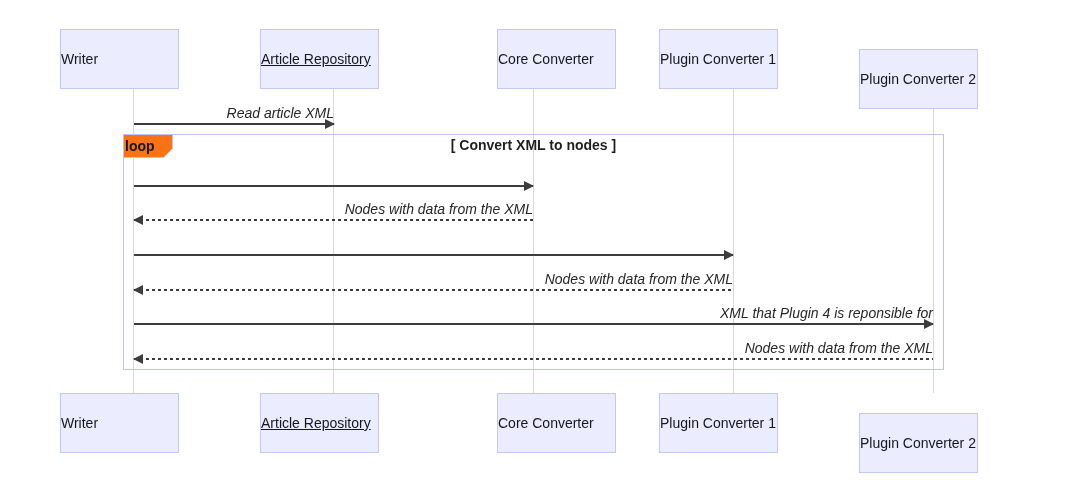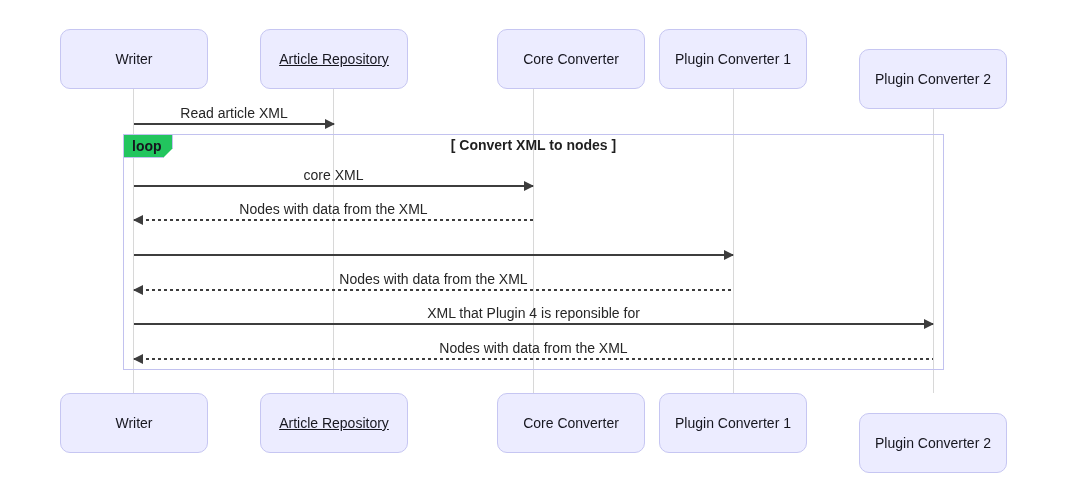--- a/index.html
+++ b/index.html
@@ -18,49 +18,50 @@
   }
   .lifeline {
     position: absolute;
     top: 89px;
     height: 304px;
     width: 1px;
     background: #d8d8d8;
   }
   .actor {
     position: absolute;
-    width: 148px;
+    width: 119px;
     height: 60px;
     background: #ECECFF;
     border: 1px solid #c6c6f2;
-    border-radius: 10px;
+    border-radius: 0;
     display: flex;
     align-items: center;
-    justify-content: center;
+    justify-content: flex-start;
     font-size: 14px;
     color: #16161f;
     box-sizing: border-box;
     text-align: center;
   }
   .actor.top { top: 29px; }
   .actor.bottom { top: 393px; }
   .a0 { left: 60px; }
   .a1 { left: 260px; text-decoration: underline; }
   .a2 { left: 459px; margin-left: 38px; }
   .a3 { left: 659px; }
   .a4 { left: 859px; margin-top: 20px; }
 
   .msg-label {
     position: absolute;
     height: 18px;
     line-height: 18px;
-    text-align: center;
+    text-align: right;
     font-size: 14px;
     color: #262626;
     white-space: nowrap;
+    font-style: italic;
   }
   .msg-line {
     position: absolute;
     height: 2px;
   }
   .msg-line.solid { background: #3d3d3d; }
   .msg-line.dashed {
     background: repeating-linear-gradient(90deg, #3d3d3d 0 3px, transparent 3px 6px);
   }
   .arrowhead-right {
@@ -90,29 +91,29 @@
     height: 236px;
     border: 1px solid #c2c2ef;
     box-sizing: border-box;
   }
   .loop-tab {
     position: absolute;
     left: 123px;
     top: 134px;
     width: 50px;
     height: 24px;
-    background: #22c55e;
+    background: #f97316;
     border: 1px solid #c2c2ef;
     box-sizing: border-box;
     clip-path: polygon(0 0, 100% 0, 100% 14px, 40px 100%, 0 100%);
     font-size: 14px;
     font-weight: 700;
     color: #16161f;
     line-height: 22px;
-    padding-left: 8px;
+    padding-left: 1px;
   }
   .loop-title {
     position: absolute;
     left: 123px;
     top: 137px;
     width: 821px;
     text-align: center;
     font-size: 14px;
     font-weight: 700;
     color: #1f1f1f;
@@ -149,21 +150,20 @@
   <div class="msg-line solid" style="left:134px;width:200px;top:123px">
     <span class="arrowhead-right"></span>
   </div>
 
   <div class="loop-box"></div>
   <div class="loop-tab">
     <span>loop</span>
   </div>
   <div class="loop-title">[ Convert XML to nodes ]</div>
 
-  <div class="msg-label" style="left:134px;width:399px;top:166px">core XML</div>
   <div class="msg-line solid" style="left:134px;width:399px;top:185px">
     <span class="arrowhead-right"></span>
   </div>
 
   <div class="msg-label" style="left:134px;width:399px;top:200px">Nodes with data from the XML</div>
   <div class="msg-line dashed" style="left:134px;width:399px;top:219px">
     <span class="arrowhead-left"></span>
   </div>
 
   <div class="msg-line solid" style="left:134px;width:599px;top:254px">

